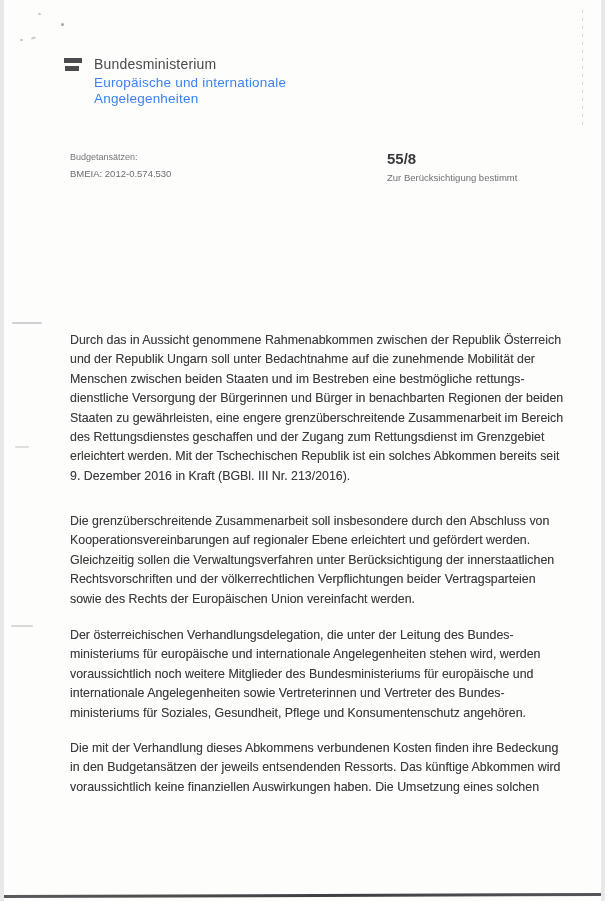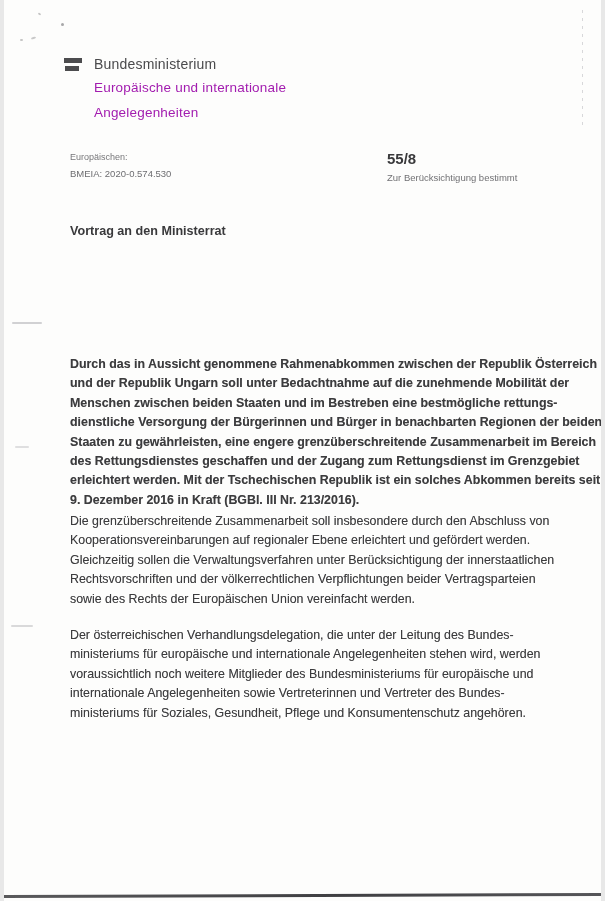--- a/index.html
+++ b/index.html
@@ -18,22 +18,22 @@
   
   .logo-icon { left: 60px; top: 58px; width: 19px; height: 14px; }
   .logo-bar-top    { position: absolute; left: 0;   top: 0;   width: 18px; height: 4.5px; background: #4c4c4e; }
   .logo-bar-bottom { position: absolute; left: 1px; top: 8px; width: 14px; height: 5px;   background: #4c4c4e; }
   .ministry-name {
     left: 90px; top: 56px;
     font-size: 14px; font-weight: 500; color: #4a4a4c; letter-spacing: 0.2px;
   }
   .ministry-dept {
     left: 90px; top: 75px;
-    font-size: 13.5px; font-weight: 400; color: #a21caf;
-    line-height: 25px; white-space: pre; letter-spacing: 0.2px;
+    font-size: 13.5px; font-weight: 400; color: #3b82f6;
+    line-height: 16px; white-space: pre; letter-spacing: 0.2px;
   }
 
   
   .case-label  { left: 66px; top: 152px; font-size: 9px;   color: #77777a; }
   .case-number { left: 66px; top: 168px; font-size: 9.5px; color: #6d6d70; }
 
   
   .agenda-number { left: 383px; top: 150px; font-size: 15px; font-weight: 700; color: #39393b; }
   .publication-note { left: 383px; top: 172px; font-size: 9.5px; color: #717174; }
 
@@ -46,21 +46,21 @@
     left: 66px; top: 258px;
     font-size: 13.8px; font-weight: 700; color: #343436;
     line-height: 21px; white-space: pre;
   }
   .para {
     left: 66px;
     font-size: 12.4px; font-weight: 400; color: #3c3c3e;
     line-height: 19.4px; white-space: pre;
     text-shadow: 0 0 0.5px rgba(70,70,70,0.45);
   }
-  .para-1 { top: 355px; font-weight: bold; }
+  .para-1 { top: 331px; }
   .para-2 { top: 512px; }
   .para-3 { top: 626px; }
   .para-4 { top: 739px; }
 
   
   .speck { background: #8a8a8c; border-radius: 50%; opacity: 0.75; }
   .speck-1 { left: 34px; top: 13px; width: 3px; height: 2px; transform: rotate(30deg); opacity: .5; }
   .speck-2 { left: 57px; top: 23px; width: 3px; height: 3px; }
   .speck-3 { left: 16px; top: 39px; width: 3px; height: 1.5px; opacity: .5; }
   .speck-4 { left: 27px; top: 37px; width: 5px; height: 2px; transform: rotate(-15deg); opacity: .45; }
@@ -93,46 +93,48 @@
   <div class="abs speck speck-4"></div>
 
   <div class="abs logo-icon">
     <div class="logo-bar-top"></div>
     <div class="logo-bar-bottom"></div>
   </div>
   <div class="abs ministry-name">Bundesministerium</div>
   <div class="abs ministry-dept">Europäische und internationale
 Angelegenheiten</div>
 
-  <div class="abs case-label">Europäischen:</div>
-  <div class="abs case-number">BMEIA: 2020-0.574.530</div>
+  <div class="abs case-label">Budgetansätzen:</div>
+  <div class="abs case-number">BMEIA: 2012-0.574.530</div>
 
   <div class="abs agenda-number">55/8</div>
   <div class="abs publication-note">Zur Berücksichtigung bestimmt</div>
 
-  <div class="abs salutation">Vortrag an den Ministerrat</div>
 
   <div class="abs para para-1">Durch das in Aussicht genommene Rahmenabkommen zwischen der Republik Österreich
 und der Republik Ungarn soll unter Bedachtnahme auf die zunehmende Mobilität der
 Menschen zwischen beiden Staaten und im Bestreben eine bestmögliche rettungs-
 dienstliche Versorgung der Bürgerinnen und Bürger in benachbarten Regionen der beiden
 Staaten zu gewährleisten, eine engere grenzüberschreitende Zusammenarbeit im Bereich
 des Rettungsdienstes geschaffen und der Zugang zum Rettungsdienst im Grenzgebiet
 erleichtert werden. Mit der Tschechischen Republik ist ein solches Abkommen bereits seit
 9. Dezember 2016 in Kraft (BGBl. III Nr. 213/2016).</div>
   <div class="abs para para-3">Der österreichischen Verhandlungsdelegation, die unter der Leitung des Bundes-
 ministeriums für europäische und internationale Angelegenheiten stehen wird, werden
 voraussichtlich noch weitere Mitglieder des Bundesministeriums für europäische und
 internationale Angelegenheiten sowie Vertreterinnen und Vertreter des Bundes-
 ministeriums für Soziales, Gesundheit, Pflege und Konsumentenschutz angehören.</div>
   <div class="abs para para-2">Die grenzüberschreitende Zusammenarbeit soll insbesondere durch den Abschluss von
 Kooperationsvereinbarungen auf regionaler Ebene erleichtert und gefördert werden.
 Gleichzeitig sollen die Verwaltungsverfahren unter Berücksichtigung der innerstaatlichen
 Rechtsvorschriften und der völkerrechtlichen Verpflichtungen beider Vertragsparteien
 sowie des Rechts der Europäischen Union vereinfacht werden.</div>
+  <div class="abs para para-4">Die mit der Verhandlung dieses Abkommens verbundenen Kosten finden ihre Bedeckung
+in den Budgetansätzen der jeweils entsendenden Ressorts. Das künftige Abkommen wird
+voraussichtlich keine finanziellen Auswirkungen haben. Die Umsetzung eines solchen</div>
 
   <div class="abs smudge smudge-1"></div>
   <div class="abs smudge smudge-2"></div>
   <div class="abs smudge smudge-3"></div>
 
   <div class="abs scan-vline"></div>
   <div class="abs scan-right-edge"></div>
   <div class="abs page-bottom-edge"></div>
 
 </div>

